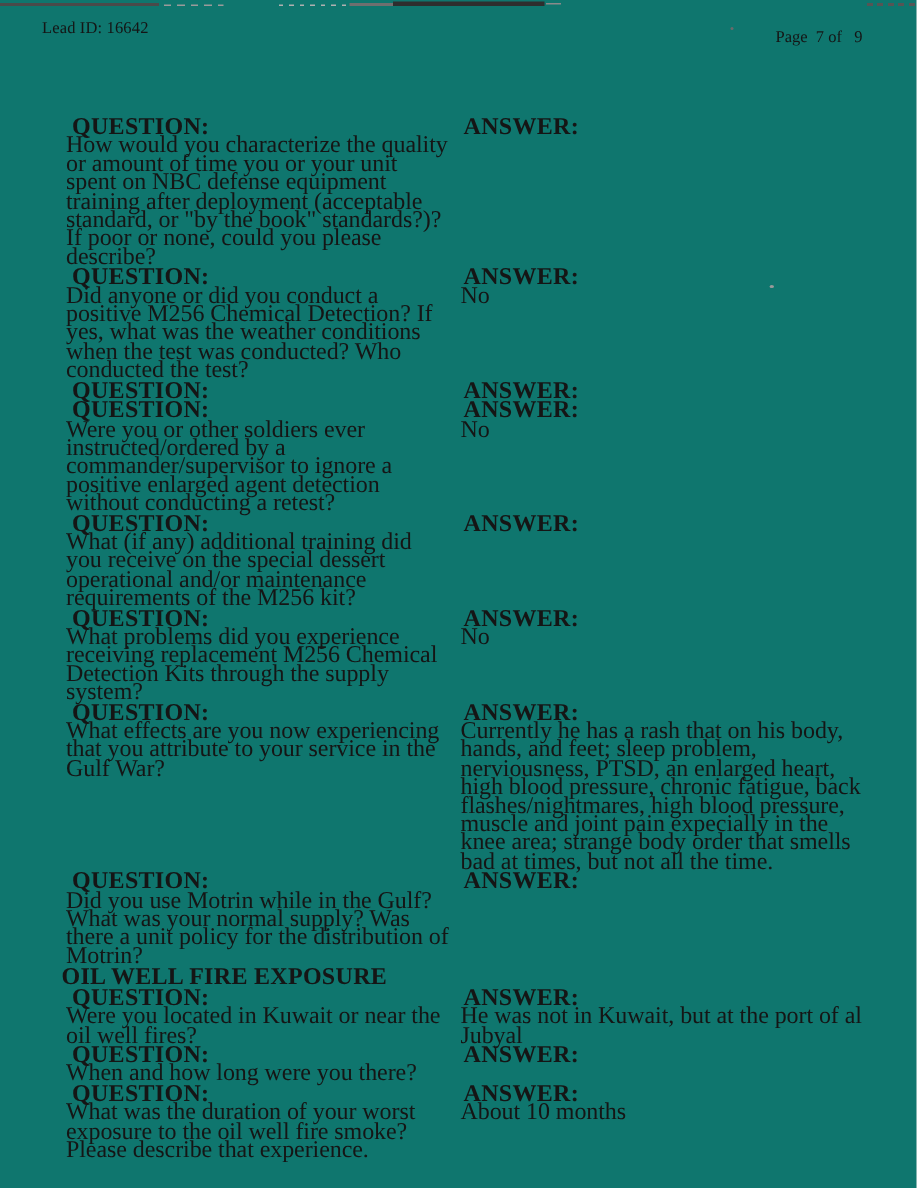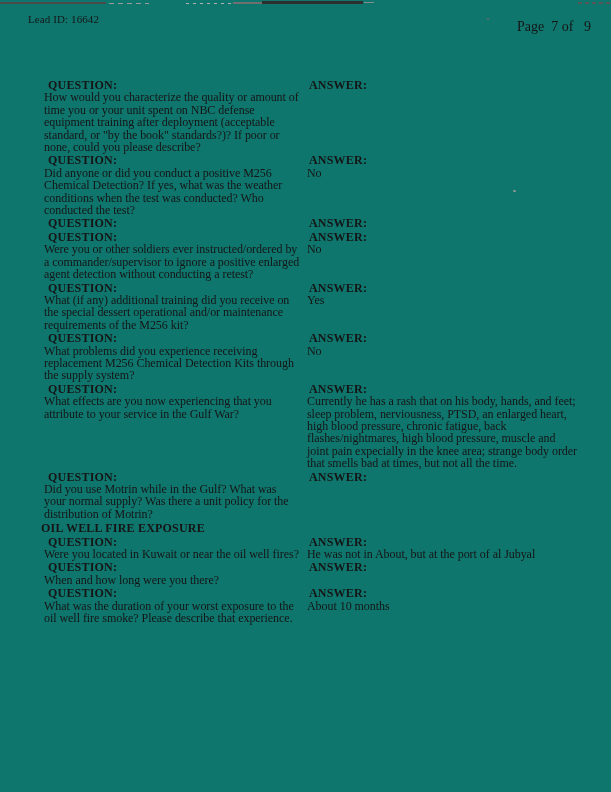--- a/index.html
+++ b/index.html
@@ -30,26 +30,26 @@
   .speck { position: absolute; border-radius: 50%; }
   .speck-1 { left: 487px; top: 18px;  width: 2px; height: 2px; background: #6a6a6a; }
   .speck-2 { left: 513px; top: 190px; width: 3px; height: 2px; background: #9a9a9a; }
 
   .lead-id {
     position: absolute; left: 28px; top: 13px;
     font-size: 11px; letter-spacing: 0.1px;
   }
   .page-num {
     position: absolute; left: 517px; top: 19px;
-    font-size: 14px; white-space: pre;
+    font-size: 11px; white-space: pre;
   }
 
   .content {
     position: absolute; left: 44px; top: 79px; width: 536px;
-    font-size: 12px; line-height: 12.4px;
+    font-size: 16px; line-height: 12.4px;
   }
   .qa { display: flex; align-items: flex-start; margin-bottom: 1px; }
   .qcol { width: 256px; margin-right: 7px; flex: none; }
   .acol { width: 272px; flex: none; }
   .lbl { font-weight: bold; padding-left: 4px; letter-spacing: 0.2px; }
   .acol .lbl { padding-left: 2px; }
   .txt { letter-spacing: -0.05px; }
   .sec {
     font-weight: bold; letter-spacing: 0.2px;
     margin: 2px 0 1px -3px;
@@ -118,21 +118,20 @@
       </div>
     </div>
 
     <div class="qa">
       <div class="qcol">
         <div class="lbl">QUESTION:</div>
         <div class="txt">What (if any) additional training did you receive on the special dessert operational and/or maintenance requirements of the M256 kit?</div>
       </div>
       <div class="acol">
         <div class="lbl">ANSWER:</div>
-        <div class="txt">Yes</div>
       </div>
     </div>
 
     <div class="qa">
       <div class="qcol">
         <div class="lbl">QUESTION:</div>
         <div class="txt">What problems did you experience receiving replacement M256 Chemical Detection Kits through the supply system?</div>
       </div>
       <div class="acol">
         <div class="lbl">ANSWER:</div>
@@ -164,21 +163,21 @@
 
     <div class="sec">OIL WELL FIRE EXPOSURE</div>
 
     <div class="qa">
       <div class="qcol">
         <div class="lbl">QUESTION:</div>
         <div class="txt">Were you located in Kuwait or near the oil well fires?</div>
       </div>
       <div class="acol">
         <div class="lbl">ANSWER:</div>
-        <div class="txt">He was not in About, but at the port of al Jubyal</div>
+        <div class="txt">He was not in Kuwait, but at the port of al Jubyal</div>
       </div>
     </div>
 
     <div class="qa">
       <div class="qcol">
         <div class="lbl">QUESTION:</div>
         <div class="txt">When and how long were you there?</div>
       </div>
       <div class="acol">
         <div class="lbl">ANSWER:</div>

